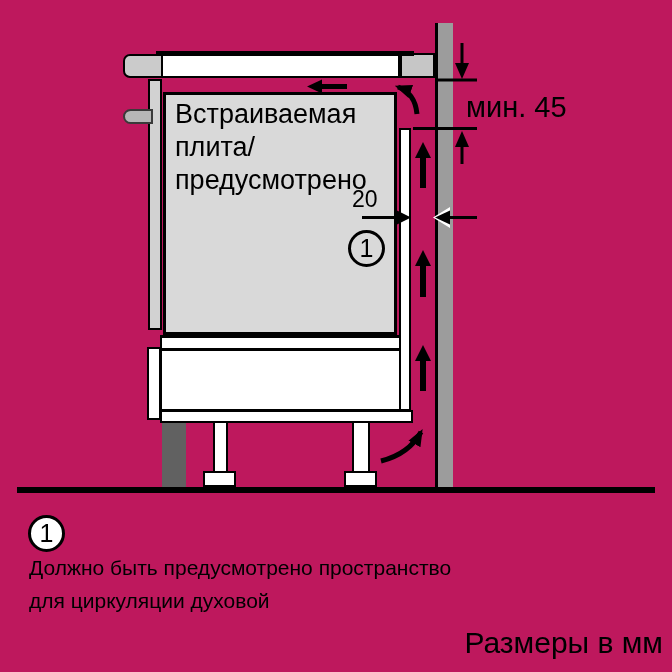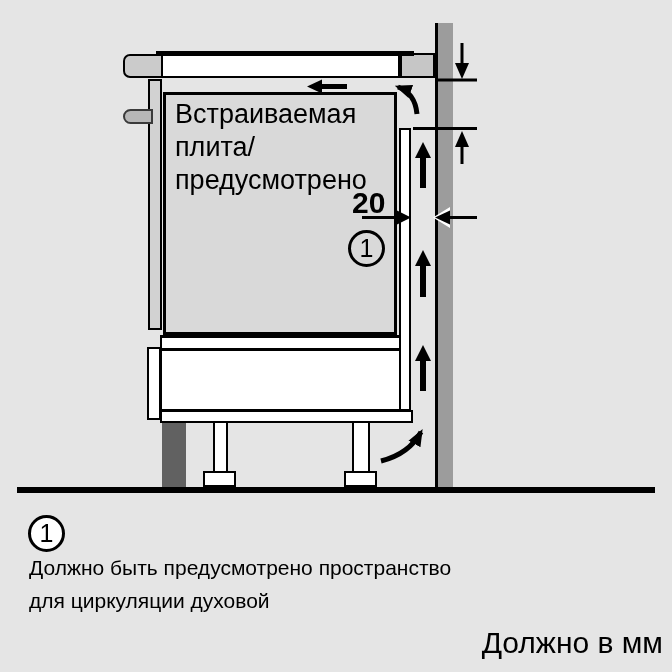--- a/index.html
+++ b/index.html
@@ -1,17 +1,17 @@
 <!DOCTYPE html>
 <html><head>
 <meta charset="utf-8">
 <style>
   html,body{margin:0;padding:0;background:#fff;}
   .canvas{
-    position:relative;width:672px;height:672px;background:#e5e5e5;overflow:hidden;
+    position:relative;width:672px;height:672px;background:#be185d;overflow:hidden;
     font-family:"Liberation Sans",sans-serif;color:#000;
   }
   .abs{position:absolute;box-sizing:border-box;}
   
   .worktop-topline{left:156px;top:51px;width:258px;height:5px;background:#000;}
   .cap-left{left:123px;top:54px;width:40px;height:24px;background:#cbcbcb;border:2px solid #000;border-radius:7px 0 0 7px;}
   .worktop-band{left:161px;top:53px;width:239px;height:25px;background:#fff;border:2px solid #000;}
   .cap-right{left:400px;top:53px;width:35px;height:25px;background:#c6c6c6;border:2px solid #000;}
   .door-panel{left:148px;top:79px;width:14px;height:251px;background:#d2d2d2;border:2px solid #000;}
   .door-handle{left:123px;top:109px;width:30px;height:15px;background:#b7b7b7;border:2px solid #3a3a3a;border-radius:8px 0 0 8px;}
@@ -23,21 +23,21 @@
   .rear-panel{left:399px;top:128px;width:12px;height:283px;background:#fff;border:2px solid #000;}
   .plinth{left:162px;top:423px;width:24px;height:64px;background:#616161;}
   .leg-stem-front{left:213px;top:423px;width:15px;height:52px;background:#fff;border:2px solid #000;border-top:none;}
   .leg-foot-front{left:203px;top:471px;width:33px;height:16px;background:#fff;border:2px solid #000;}
   .leg-stem-rear{left:352px;top:423px;width:18px;height:52px;background:#fff;border:2px solid #000;border-top:none;}
   .leg-foot-rear{left:344px;top:471px;width:33px;height:16px;background:#fff;border:2px solid #000;}
   .wall{left:435px;top:23px;width:18px;height:464px;background:#9c9c9c;border-left:3px solid #000;}
   .floor{left:17px;top:487px;width:638px;height:6px;background:#000;}
   
   .oven-label{left:175px;top:98px;width:220px;font-size:27px;line-height:33px;}
-  .dim-gap-label{left:352px;top:186px;font-size:30px;font-weight:bold;}
+  .dim-gap-label{left:352px;top:186px;font-size:23px;}
   .dim-min-label{left:466px;top:91px;font-size:29px;white-space:nowrap;}
   .circle-marker{width:37px;height:37px;border:3px solid #000;border-radius:50%;
     display:flex;align-items:center;justify-content:center;font-size:25px;background:transparent;}
   .circle-diagram{left:348px;top:230px;}
   .circle-note{left:28px;top:515px;background:#fff;}
   .note-text{left:29px;top:551px;width:620px;font-size:21px;line-height:33px;}
   .units-label{right:9px;top:626px;font-size:30px;text-align:right;}
   svg.overlay{position:absolute;left:0;top:0;pointer-events:none;}
 </style>
 </head>
@@ -113,29 +113,30 @@
   </svg>
 
   <div class="abs oven-label">
     <div>Встраиваемая</div>
     <div>плита/</div>
     <div>предусмотрено</div>
   </div>
 
   <div class="abs dim-gap-label">20</div>
 
+  <div class="abs dim-min-label">мин. 45</div>
 
   <div class="abs circle-marker circle-diagram">
     <span>1</span>
   </div>
 
   <div class="abs circle-marker circle-note">
     <span>1</span>
   </div>
 
   <div class="abs note-text">
     <div>Должно быть предусмотрено пространство</div>
     <div>для циркуляции духовой</div>
   </div>
 
-  <div class="abs units-label">Должно в мм</div>
+  <div class="abs units-label">Размеры в мм</div>
 
 </div>
 
 </body></html>

